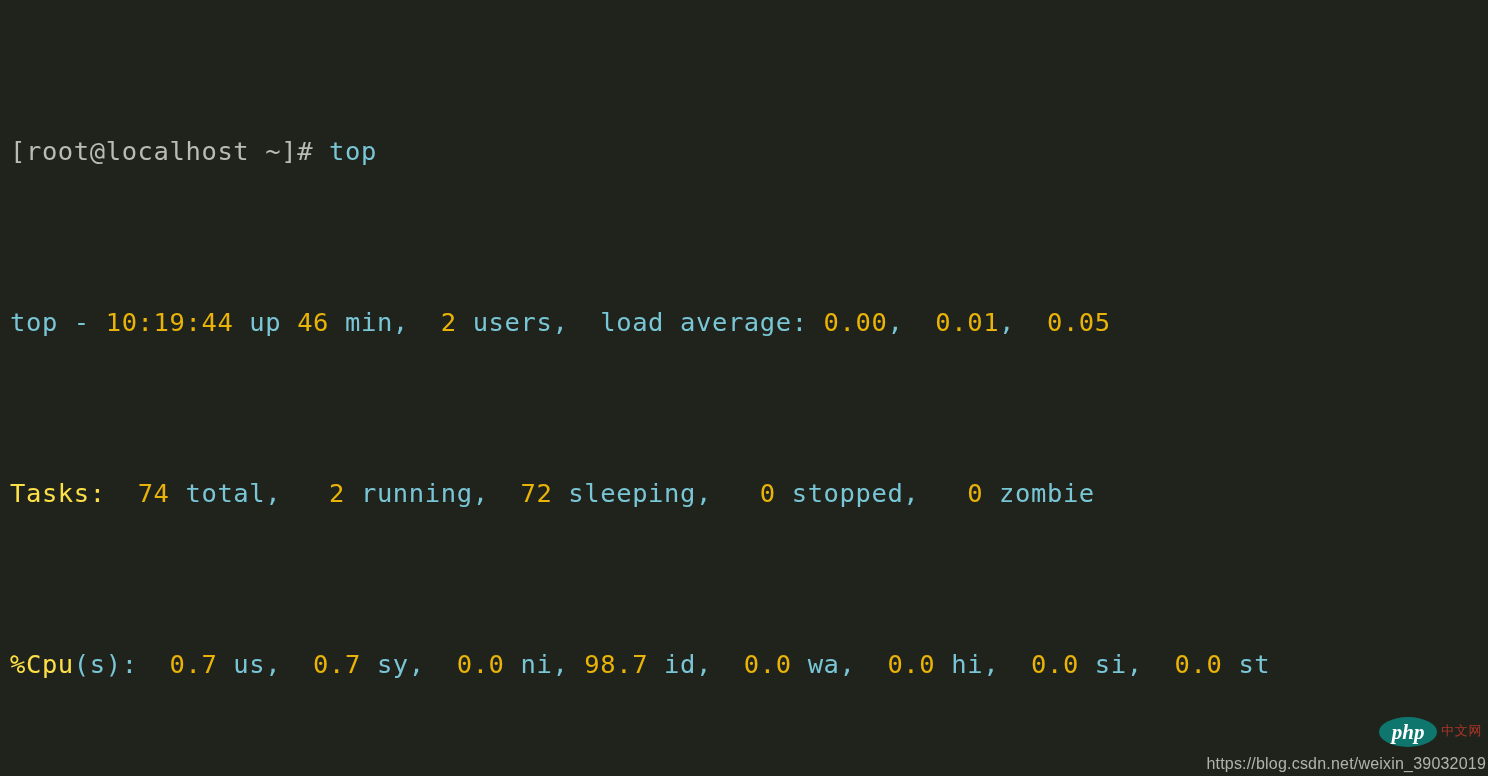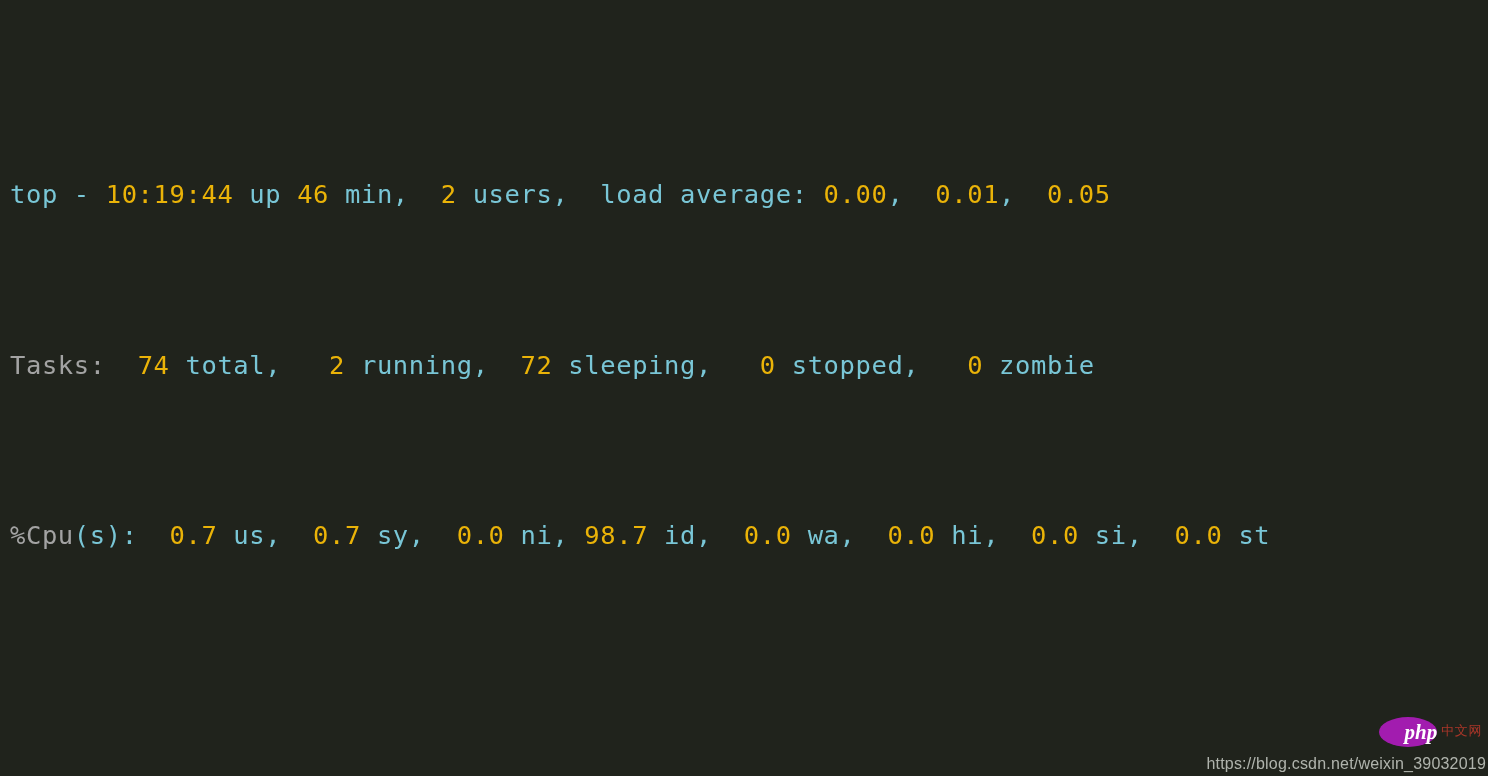--- a/index.html
+++ b/index.html
@@ -24,21 +24,21 @@
     left: 10px;
     top: 2px;
     white-space: pre;
   }
   .ln { display: block; height: 42.7px; }
 
   
   .c-prompt  { color: #b8bcb2; }
   .c-cyan    { color: #79c6d6; }
   .c-purple  { color: #eab308; }
-  .c-green   { color: #a3a3a3; }
+  .c-green   { color: #fde047; }
 
   
   #watermark {
     position: absolute;
     right: 2px;
     bottom: 2px;
     text-align: right;
     pointer-events: none;
   }
   #wm-url {
@@ -56,42 +56,44 @@
     align-items: center;
     gap: 4px;
     margin-bottom: 1px;
     margin-right: 4px;
   }
   #wm-php {
     display: inline-block;
     width: 58px;
     height: 30px;
     border-radius: 50%;
-    background: #a21caf;
+    background: #0f766e;
     color: #fff;
     font-family: "Liberation Serif", serif;
     font-style: italic;
     font-weight: bold;
     font-size: 21px;
     line-height: 30px;
+    text-align: center;
     letter-spacing: 0px;
   }
   #wm-cn {
     font-family: "DejaVu Sans", sans-serif;
     font-size: 13px;
     color: #c0392b;
     opacity: 0.85;
   }
 </style>
 </head>
 <body>
 
 <div id="terminal">
   <div class="term-inner">
 
+    <span class="ln"><span class="c-prompt">[root@localhost ~]# </span><span class="c-cyan">top</span></span>
 
     <span class="ln"><span class="c-cyan">top - </span><span class="c-purple">10:19:44</span><span class="c-cyan"> up </span><span class="c-purple">46</span><span class="c-cyan"> min,  </span><span class="c-purple">2</span><span class="c-cyan"> users,  </span><span class="c-cyan">load average: </span><span class="c-purple">0.00</span><span class="c-cyan">,  </span><span class="c-purple">0.01</span><span class="c-cyan">,  </span><span class="c-purple">0.05</span></span>
 
     <span class="ln"><span class="c-green">Tasks:</span><span class="c-cyan">  </span><span class="c-purple">74</span><span class="c-cyan"> total,</span><span class="c-cyan">   </span><span class="c-purple">2</span><span class="c-cyan"> running,</span><span class="c-cyan">  </span><span class="c-purple">72</span><span class="c-cyan"> sleeping,</span><span class="c-cyan">   </span><span class="c-purple">0</span><span class="c-cyan"> stopped,</span><span class="c-cyan">   </span><span class="c-purple">0</span><span class="c-cyan"> zombie</span></span>
 
     <span class="ln"><span class="c-green">%Cpu</span><span class="c-cyan">(s):</span><span class="c-cyan">  </span><span class="c-purple">0.7</span><span class="c-cyan"> us,</span><span class="c-cyan">  </span><span class="c-purple">0.7</span><span class="c-cyan"> sy,</span><span class="c-cyan">  </span><span class="c-purple">0.0</span><span class="c-cyan"> ni,</span><span class="c-cyan"> </span><span class="c-purple">98.7</span><span class="c-cyan"> id,</span><span class="c-cyan">  </span><span class="c-purple">0.0</span><span class="c-cyan"> wa,</span><span class="c-cyan">  </span><span class="c-purple">0.0</span><span class="c-cyan"> hi,</span><span class="c-cyan">  </span><span class="c-purple">0.0</span><span class="c-cyan"> si,</span><span class="c-cyan">  </span><span class="c-purple">0.0</span><span class="c-cyan"> st</span></span>
 
     
 
     

